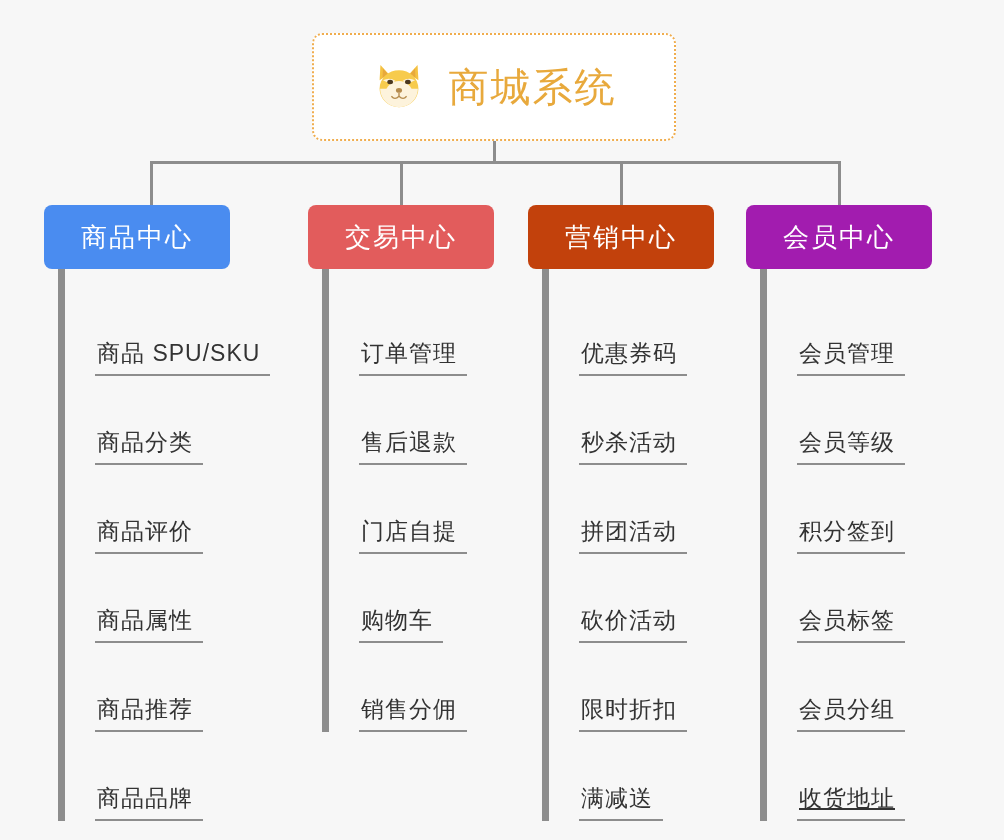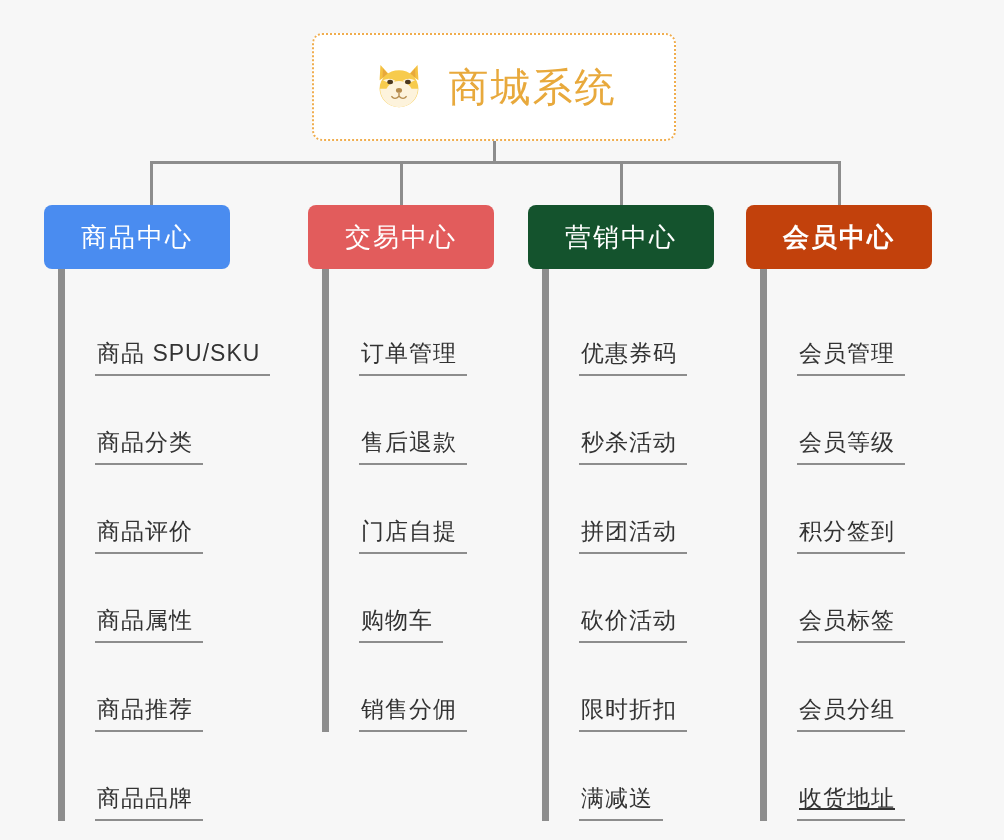--- a/index.html
+++ b/index.html
@@ -189,21 +189,21 @@
       <div class="leaf-item">
           <span class="leaf-label" style="border-bottom-color: rgb(141, 141, 141);">购物车</span>
         </div>
       <div class="leaf-item">
           <span class="leaf-label" style="border-bottom-color: rgb(141, 141, 141);">销售分佣</span>
         </div>
     </div>
   </div>
 
   <div class="column" style="left:528px; width:186px;">
-    <div class="col-header" style="background: #14532d;">营销中心</div>
+    <div class="col-header" style="background: #c2410c;">营销中心</div>
     <div class="leaf-list" style="border-left-color: rgb(141, 141, 141);">
       <div class="leaf-item">
           <span class="leaf-label" style="border-bottom-color: rgb(141, 141, 141);">优惠券码</span>
         </div>
       <div class="leaf-item">
           <span class="leaf-label" style="border-bottom-color: rgb(141, 141, 141);">秒杀活动</span>
         </div>
       <div class="leaf-item">
           <span class="leaf-label" style="border-bottom-color: rgb(141, 141, 141);">拼团活动</span>
         </div>
@@ -213,21 +213,21 @@
       <div class="leaf-item">
           <span class="leaf-label" style="border-bottom-color: rgb(141, 141, 141);">限时折扣</span>
         </div>
       <div class="leaf-item">
           <span class="leaf-label" style="border-bottom-color: rgb(141, 141, 141);">满减送</span>
         </div>
     </div>
   </div>
 
   <div class="column" style="left:746px; width:186px;">
-    <div class="col-header" style="background: #c2410c; font-weight: bold;">会员中心</div>
+    <div class="col-header" style="background: #a21caf;">会员中心</div>
     <div class="leaf-list" style="border-left-color: rgb(141, 141, 141);">
       <div class="leaf-item">
           <span class="leaf-label" style="border-bottom-color: rgb(141, 141, 141);">会员管理</span>
         </div>
       <div class="leaf-item">
           <span class="leaf-label" style="border-bottom-color: rgb(141, 141, 141);">会员等级</span>
         </div>
       <div class="leaf-item">
           <span class="leaf-label" style="border-bottom-color: rgb(141, 141, 141);">积分签到</span>
         </div>

